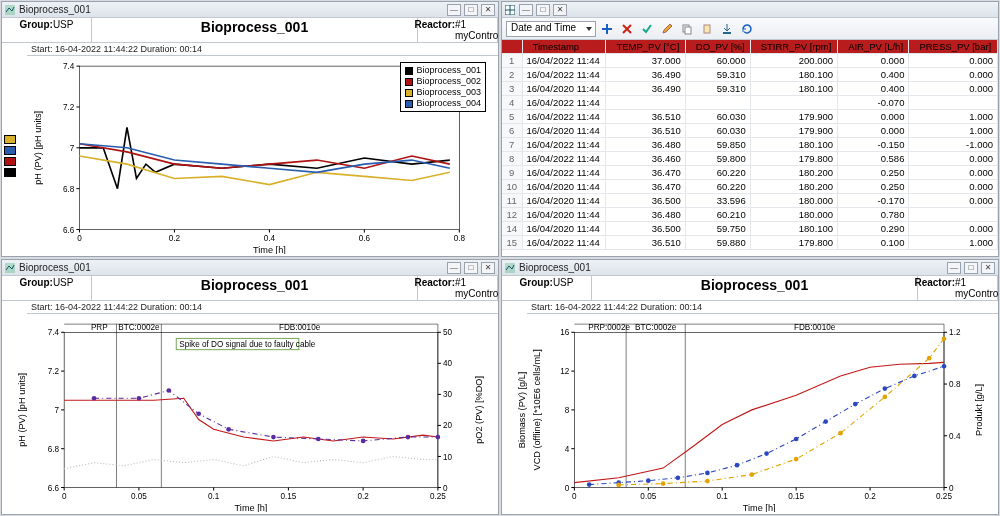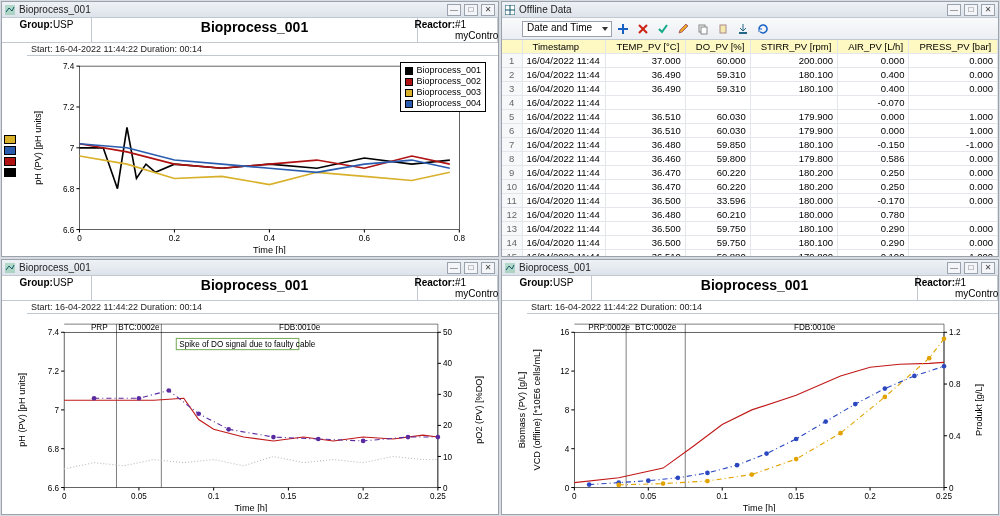--- a/index.html
+++ b/index.html
@@ -83,21 +83,21 @@
   .tick { font-size:8px; fill:#000; }
   .legend-box {
     position:absolute; top:6px; right:12px;
     background:#fff; border:1px solid #000;
     font-size:9px; padding:2px 4px;
   }
   .legend-row { display:flex; align-items:center; gap:3px; line-height:11px;}
   .swatch { width:8px; height:8px; border:1px solid #000; display:inline-block; }
   .toolbar {
     display:flex; align-items:center; gap:2px;
-    padding:2px 20px;
+    padding:2px 4px;
     border-bottom:1px solid #c1c8d0;
     background:linear-gradient(#f9fafc,#ebeef2);
     height:22px;
   }
   .tb-select {
     border:1px solid #9aa3ad; background:#fff; height:16px; font-size:10px;
     padding:0 14px 0 4px; position:relative; min-width:90px; cursor:pointer;
   }
   .tb-select::after {
     content:""; position:absolute; right:3px; top:5px;
@@ -108,21 +108,21 @@
     width:18px; height:18px; border:1px solid transparent;
     display:inline-flex; align-items:center; justify-content:center;
     cursor:pointer; border-radius:2px;
   }
   .tbl-wrap { flex:1; overflow:auto; }
   table.data { border-collapse:collapse; width:100%; font-size:9.5px; }
   table.data th, table.data td {
     border-right:1px solid #e3e6ea; border-bottom:1px solid #e3e6ea;
     padding:1px 4px; white-space:nowrap;
   }
-  table.data th { background:#fef9c3; font-weight:normal; text-align:left; position:sticky; top:0;padding-left:10px;}
+  table.data th { background:#b91c1c; font-weight:normal; text-align:left; position:sticky; top:0;padding-left:10px;}
   table.data td.num { text-align:right; }
   table.data td.idx { background:#f7f8fa; text-align:center; color:#666; width:20px;}
   .side-sw { position:absolute; left:2px; top:50%; transform:translateY(-50%); display:flex; flex-direction:column; gap:2px;}
   .side-sw .sw { width:12px; height:9px; border:1px solid #000;}
 </style>
 </head>
 <body>
 
 <div class="grid">
 
@@ -212,21 +212,20 @@
 
   <div class="panel">
     <div class="panel-title">
       <span class="icon">
         <svg width="10" height="10">
             <rect width="10" height="10" fill="#fff" stroke="#156"></rect>
             <line x1="0" y1="5" x2="10" y2="5" stroke="#156"></line>
             <line x1="5" y1="0" x2="5" y2="10" stroke="#156"></line>
           </svg>
       </span>
-      <span class="title-text">Offline Data</span>
       <span class="winctrls">
         <span class="winbtn">―</span>
         <span class="winbtn">□</span>
         <span class="winbtn">✕</span>
       </span>
     </div>
     <div class="toolbar">
       <div class="tb-select"><span>Date and Time</span></div>
       <span class="tbtn">
           <svg width="12" height="12">
@@ -384,29 +383,20 @@
               <td class="num">0.000</td>
             </tr>
             <tr>
               <td class="idx">12</td>
               <td class="">16/04/2020 11:44</td>
               <td class="num">36.480</td>
               <td class="num">60.210</td>
               <td class="num">180.000</td>
               <td class="num">0.780</td>
               <td class="num"></td>
-            </tr>
-            <tr>
-              <td class="idx">13</td>
-              <td class="">16/04/2022 11:44</td>
-              <td class="num">36.500</td>
-              <td class="num">59.750</td>
-              <td class="num">180.100</td>
-              <td class="num">0.290</td>
-              <td class="num">0.000</td>
             </tr>
             <tr>
               <td class="idx">14</td>
               <td class="">16/04/2020 11:44</td>
               <td class="num">36.500</td>
               <td class="num">59.750</td>
               <td class="num">180.100</td>
               <td class="num">0.290</td>
               <td class="num">0.000</td>
             </tr>

